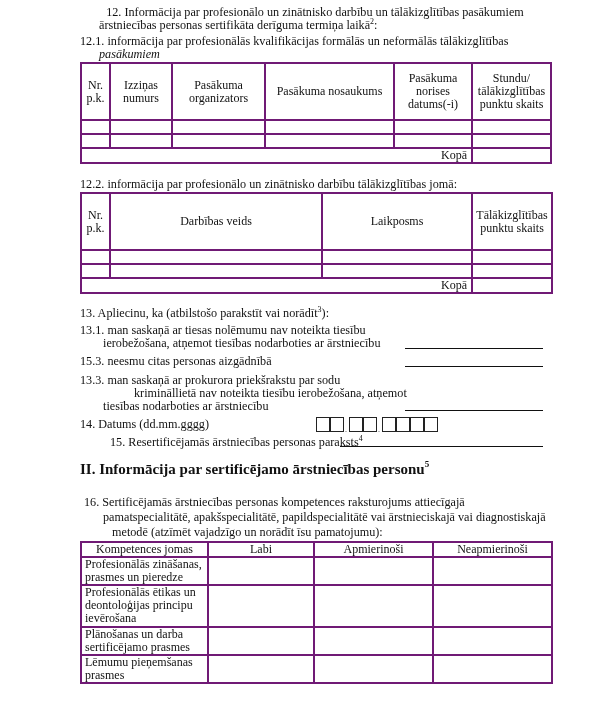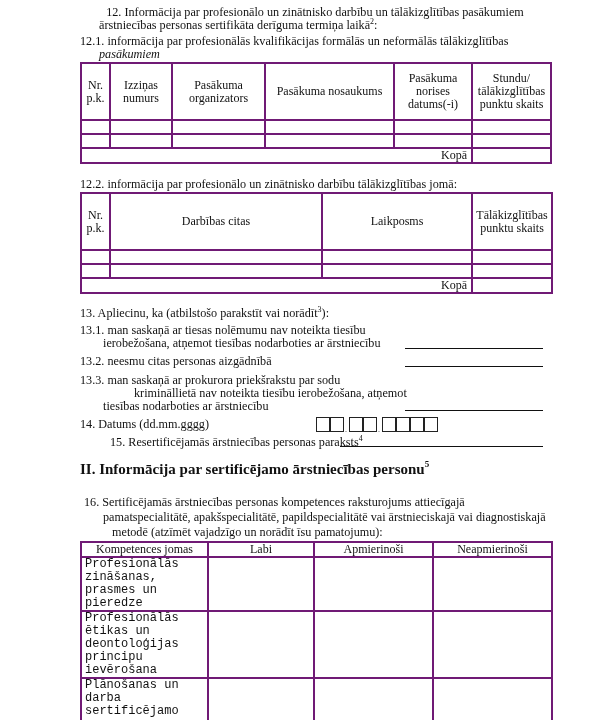--- a/index.html
+++ b/index.html
@@ -10,21 +10,21 @@
   .just { display:flex; justify-content:space-between; }
   sup { font-size:8px; line-height:0; vertical-align:5px; }
   table.grid { position:absolute; border-collapse:collapse; table-layout:fixed; }
   table.grid td, table.grid th { border:2px solid #701a75; padding:0; font-weight:normal;
          font-size:12px; line-height:13px; text-align:center; vertical-align:middle; }
   .kopa { text-align:right !important; padding-right:4px !important; }
   .sig { position:absolute; border-bottom:1.3px solid #111; height:0; }
   .datebox { position:absolute; width:12px; height:13px; border:1.3px solid #222; top:0; box-sizing:content-box; }
   .datedot { position:absolute; top:8px; font-size:8px; }
   .h2 { font-weight:bold; font-size:15px; }
-  .t3 td { text-align:left !important; vertical-align:top !important; padding-left:3px !important; font-size:12px;font-family:Liberation Mono, monospace; }
+  .t3 td { text-align:left !important; vertical-align:top !important; padding-left:3px !important; font-size:12px; }
   .t3 th { font-size:12px; }
 </style>
 </head>
 <body>
 
 <div class="abs line just" style="left:80px; top:6px; width:470px;justify-content:center;">
   <span>12. Informācija par profesionālo un zinātnisko darbību un tālākizglītības pasākumiem</span>
 </div>
 <div class="abs line" style="left:99px; top:19px;">
   <span>ārstniecības personas sertifikāta derīguma termiņa laikā</span><sup>2</sup><span>:</span>
@@ -84,21 +84,21 @@
 <table class="grid" style="left:80px; top:192px; width:471px;">
   <colgroup>
       <col style="width:29px">
       <col style="width:212px">
       <col style="width:150px">
       <col style="width:80px">
     </colgroup>
   <tbody>
       <tr style="height:57px">
     <th><span>Nr.</span><br><span>p.k.</span></th>
-    <th><span>Darbības citas</span></th>
+    <th><span>Darbības veids</span></th>
     <th><span>Laikposms</span></th>
     <th><span>Tālākizglītības</span><br><span>punktu skaits</span></th>
   </tr>
   <tr style="height:14px">
     <td></td>
         <td></td>
         <td></td>
         <td></td>
   </tr>
   <tr style="height:14px">
@@ -114,21 +114,21 @@
 </tbody>
   </table>
 
 <div class="abs line" style="left:80px; top:307px;">
   <span>13. Apliecinu, ka (atbilstošo parakstīt vai norādīt</span><sup>3</sup><span>):</span>
 </div>
 <div class="abs line" style="left:80px; top:324px;">13.1. man saskaņā ar tiesas nolēmumu nav noteikta tiesību</div>
 <div class="abs line" style="left:103px; top:337px;">ierobežošana, atņemot tiesības nodarboties ar ārstniecību</div>
 <div class="sig" style="left:405px; top:348px; width:138px;"></div>
 
-<div class="abs line" style="left:80px; top:355px;">13.2. neesmu citas personas aizgādnībā</div>
+<div class="abs line" style="left:80px; top:355px;">15.3. neesmu citas personas aizgādnībā</div>
 <div class="sig" style="left:405px; top:366px; width:138px;"></div>
 
 <div class="abs line" style="left:80px; top:374px;">13.3. man saskaņā ar prokurora priekšrakstu par sodu</div>
 <div class="abs line" style="left:92px; top:387px;margin-left:42px;">krimināllietā nav noteikta tiesību ierobežošana, atņemot</div>
 <div class="abs line" style="left:103px; top:400px;">tiesības nodarboties ar ārstniecību</div>
 <div class="sig" style="left:405px; top:410px; width:138px;"></div>
 
 <div class="abs line" style="left:80px; top:418px;">14. Datums (dd.mm.gggg)</div>
 <div class="abs" style="left:316px; top:417px; width:125px; height:16px;">
   <div class="datebox" style="left:0px;"></div>
@@ -181,14 +181,20 @@
     <td></td>
     <td></td>
     <td></td>
   </tr>
   <tr style="height:28px">
     <td><span>Plānošanas un darba</span><br><span>sertificējamo prasmes</span></td>
     <td></td>
     <td></td>
     <td></td>
   </tr>
+  <tr style="height:28px">
+    <td><span>Lēmumu pieņemšanas</span><br><span>prasmes</span></td>
+    <td></td>
+    <td></td>
+    <td></td>
+  </tr>
 </tbody>
   </table>
 
 </body></html>

